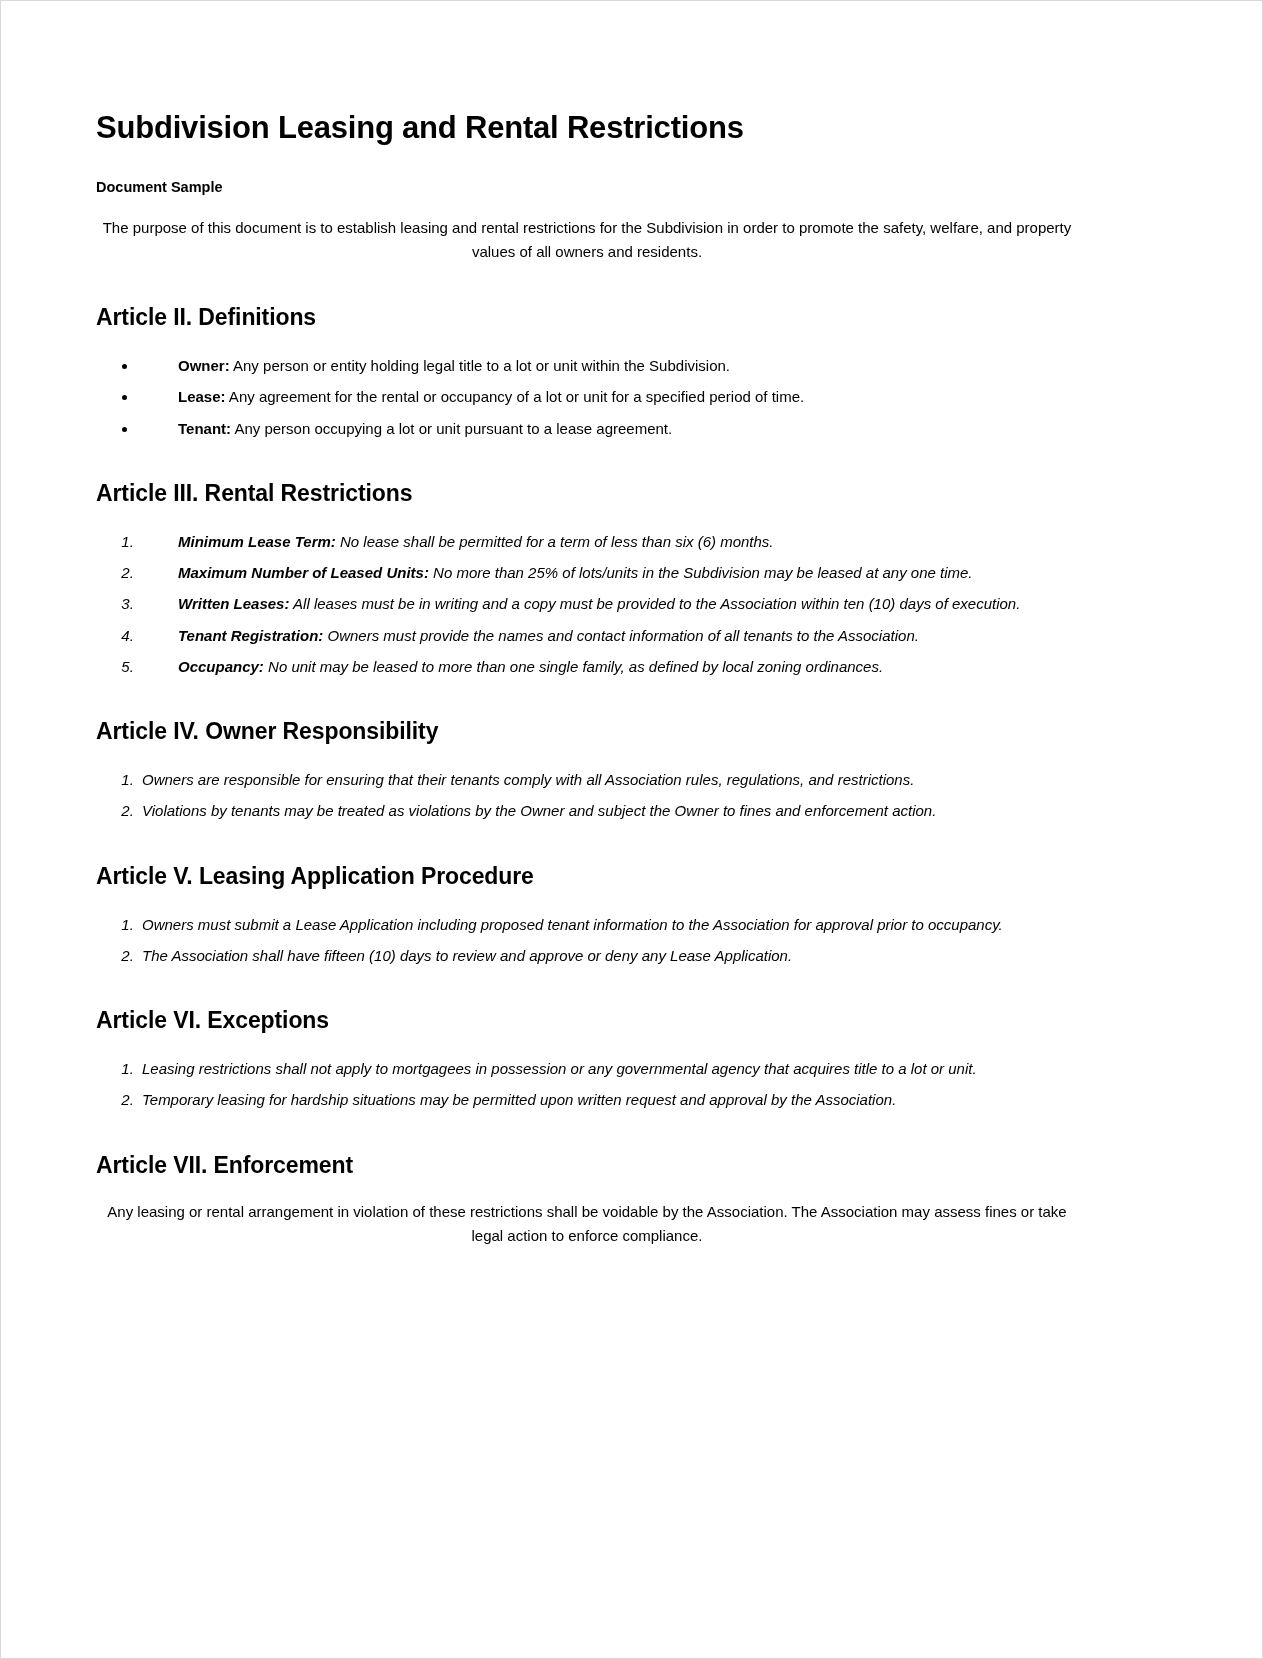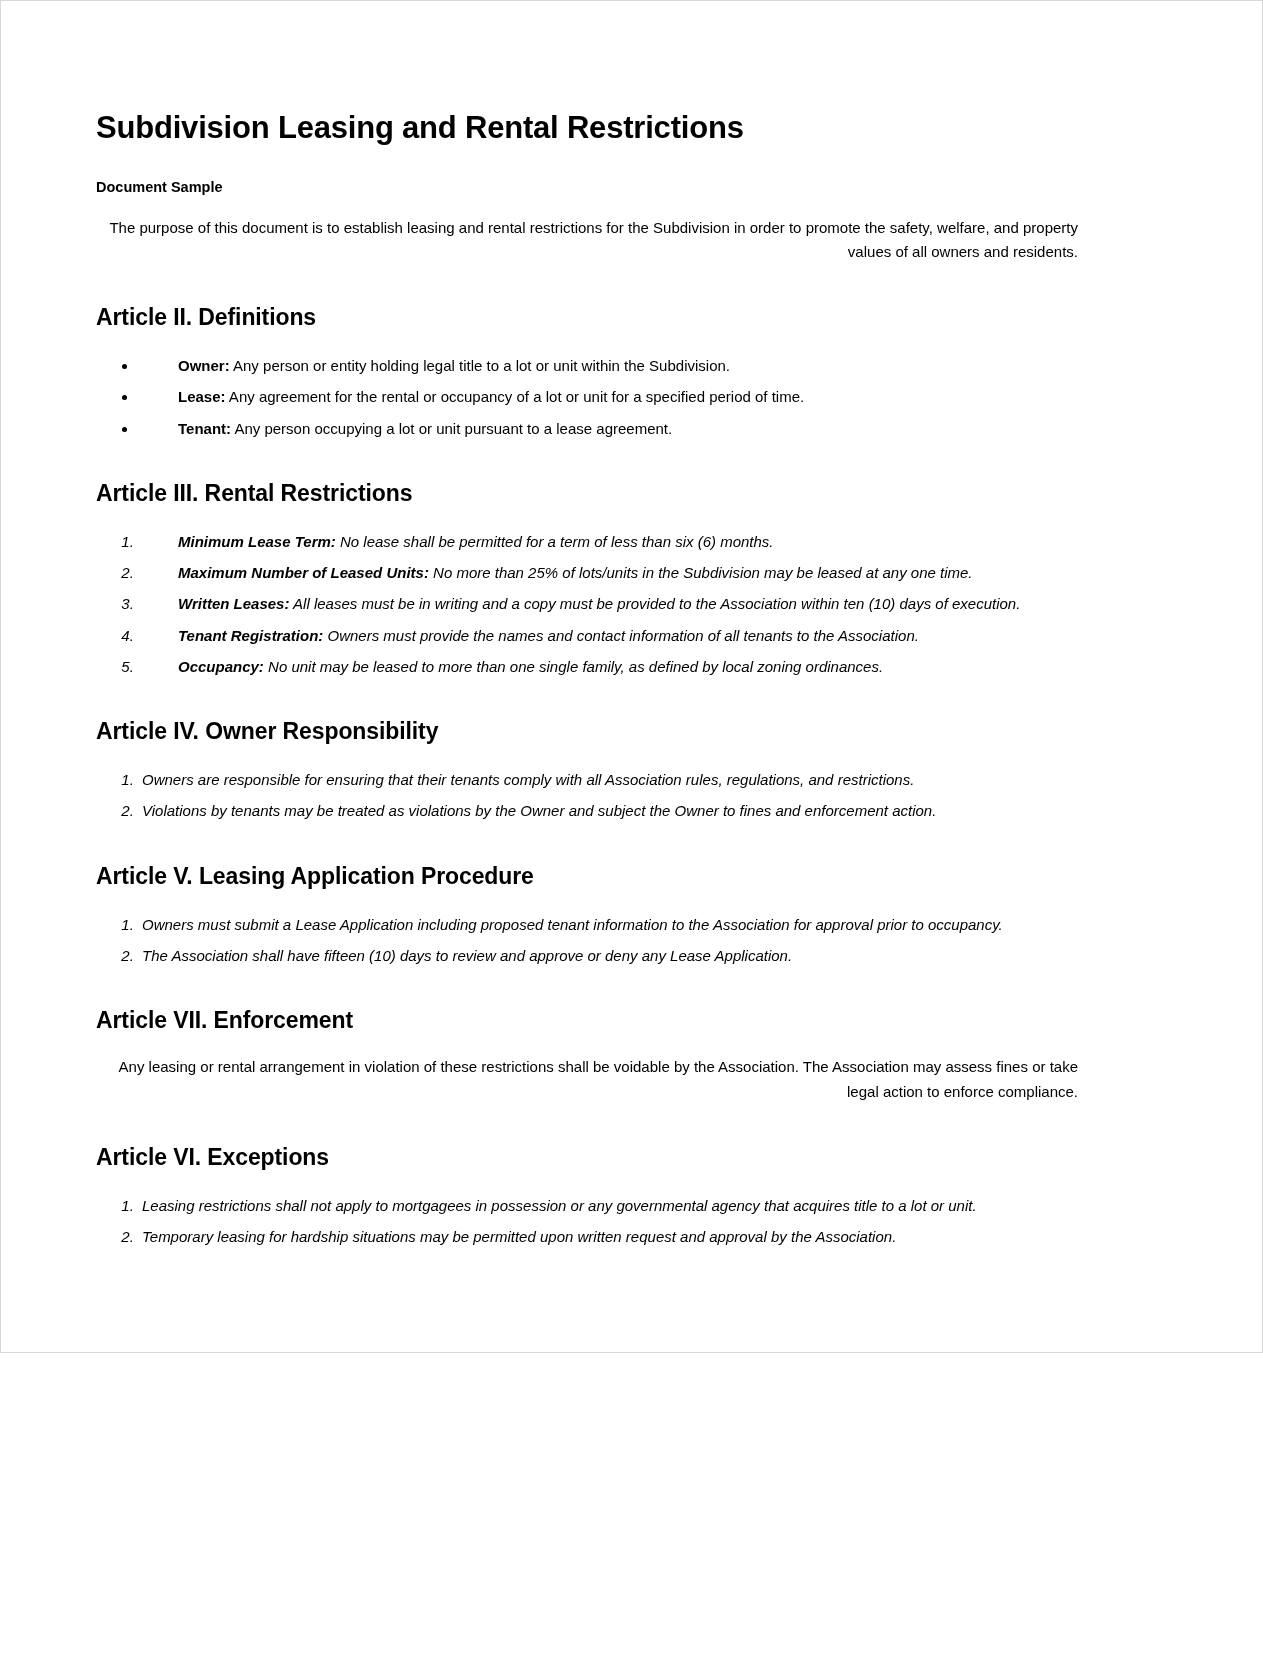--- a/index.html
+++ b/index.html
@@ -7,21 +7,21 @@
     padding: 0;
     background: #ffffff;
   }
   body {
     font-family: "Liberation Sans", sans-serif;
     color: #000000;
   }
   .page {
     position: relative;
     width: 1263px;
-    height: 1353px;
+    height: 1659px;
     background: #ffffff;
     border: 1px solid #d8d8d8;
     box-sizing: border-box;
     overflow: hidden;
   }
   .content {
     position: absolute;
     left: 95px;
     top: 108px;
     width: 982px;
@@ -43,21 +43,21 @@
     font-size: 23px;
     font-weight: bold;
     letter-spacing: -0.1px;
     margin: 38px 0 0 0;
     line-height: 1.3;
   }
   p.body-text {
     font-size: 15px;
     line-height: 1.65;
     margin: 19px 0 0 0;
-    text-align: right;
+    text-align: center;
   }
   ul.bullet-list {
     margin: 21px 0 0 0;
     padding-left: 42px;
     list-style-type: disc;
   }
   ul.bullet-list li {
     font-size: 15px;
     line-height: 1.62;
     margin: 0 0 7px 0;
@@ -127,26 +127,26 @@
 
     <div class="section-block">
       <h2 class="article-heading">Article V. Leasing Application Procedure</h2>
       <ol class="numbered-list">
         <li><span>Owners must submit a Lease Application including proposed tenant information to the Association for approval prior to occupancy.</span></li>
         <li><span>The Association shall have fifteen (10) days to review and approve or deny any Lease Application.</span></li>
       </ol>
     </div>
 
     <div class="section-block">
-      <h2 class="article-heading">Article VII. Enforcement</h2>
-      <p class="body-text">Any leasing or rental arrangement in violation of these restrictions shall be voidable by the Association. The Association may assess fines or take legal action to enforce compliance.</p>
-    </div>
-
-    <div class="section-block">
       <h2 class="article-heading">Article VI. Exceptions</h2>
       <ol class="numbered-list">
         <li><span>Leasing restrictions shall not apply to mortgagees in possession or any governmental agency that acquires title to a lot or unit.</span></li>
         <li><span>Temporary leasing for hardship situations may be permitted upon written request and approval by the Association.</span></li>
       </ol>
     </div>
 
+    <div class="section-block">
+      <h2 class="article-heading">Article VII. Enforcement</h2>
+      <p class="body-text">Any leasing or rental arrangement in violation of these restrictions shall be voidable by the Association. The Association may assess fines or take legal action to enforce compliance.</p>
+    </div>
+
   </div>
 </div>
 
 </body></html>

